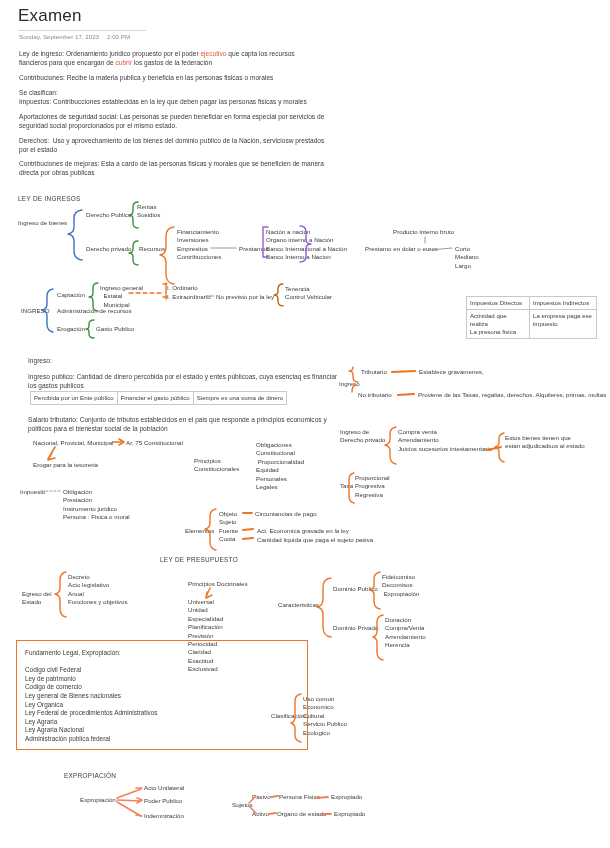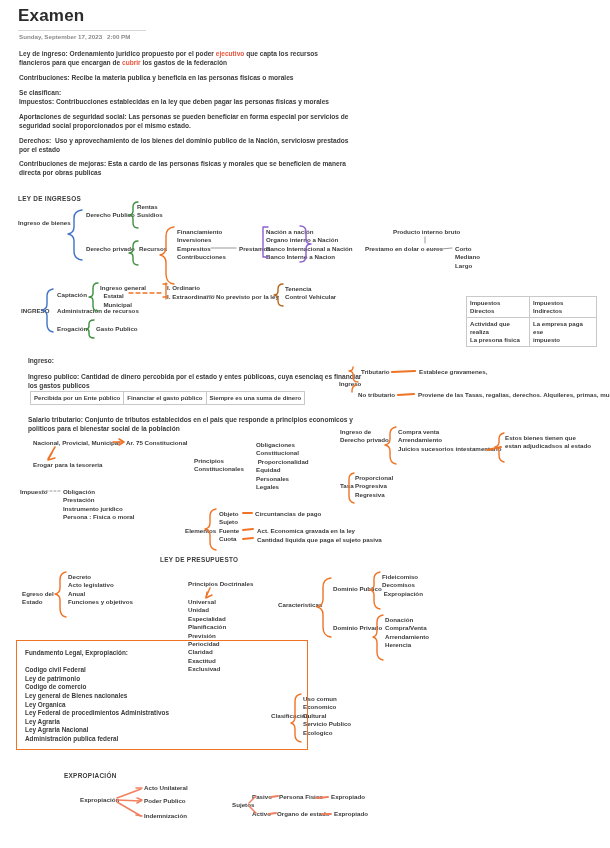--- a/index.html
+++ b/index.html
@@ -1,21 +1,21 @@
 <!DOCTYPE html>
 <html><head>
 <meta charset="utf-8">
 <style>
   html,body{margin:0;padding:0;}
   body{
     width:610px;height:848px;background:#ffffff;
     font-family:"Liberation Sans",sans-serif;
     color:#3b3b3b;overflow:hidden;position:relative;
   }
-  .page{position:relative;width:610px;height:848px;font-weight:bold;}
+  .page{position:relative;width:610px;height:848px;}
   .abs{position:absolute;}
 
   
   #title{left:18px;top:6px;font-size:17px;color:#2b2b2b;letter-spacing:.2px;}
   #title-rule{left:18px;top:30px;width:128px;height:1px;background:#d6d6d6;}
   #date{left:19px;top:33px;font-size:6.2px;color:#8a8a8a;}
   #time{left:107px;top:33px;font-size:6.2px;color:#8a8a8a;}
 
   
   .para{font-size:6.6px;line-height:9.2px;color:#3b3b3b;white-space:pre-wrap;}

